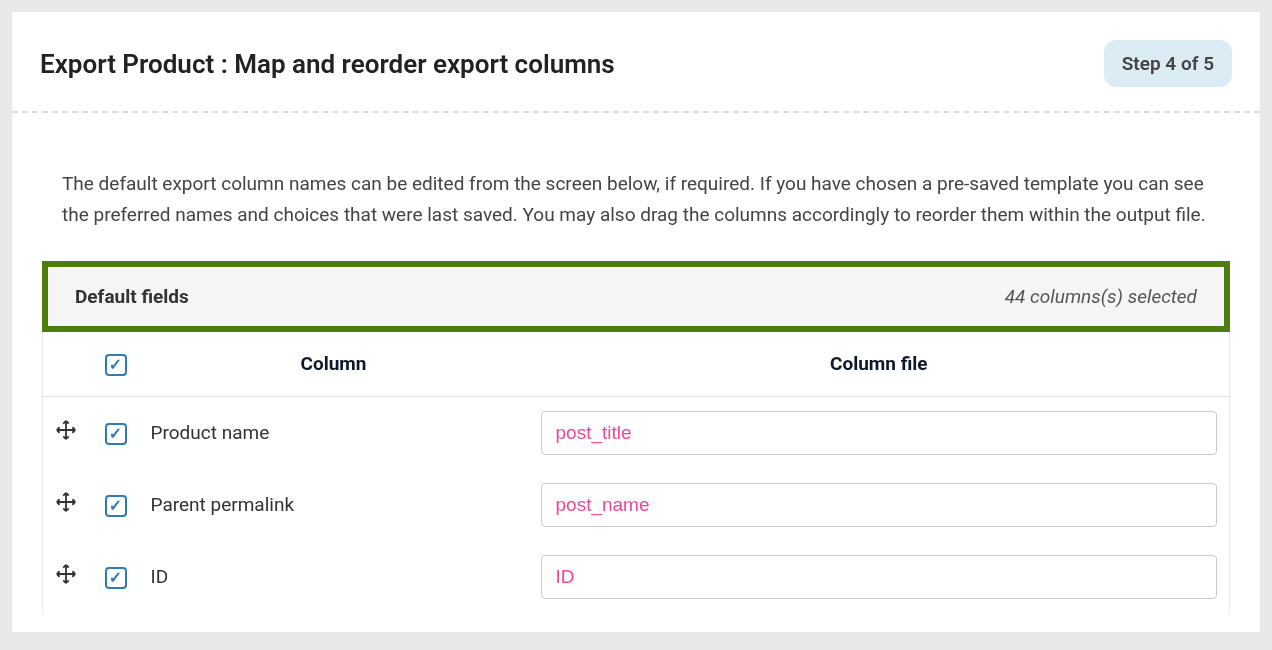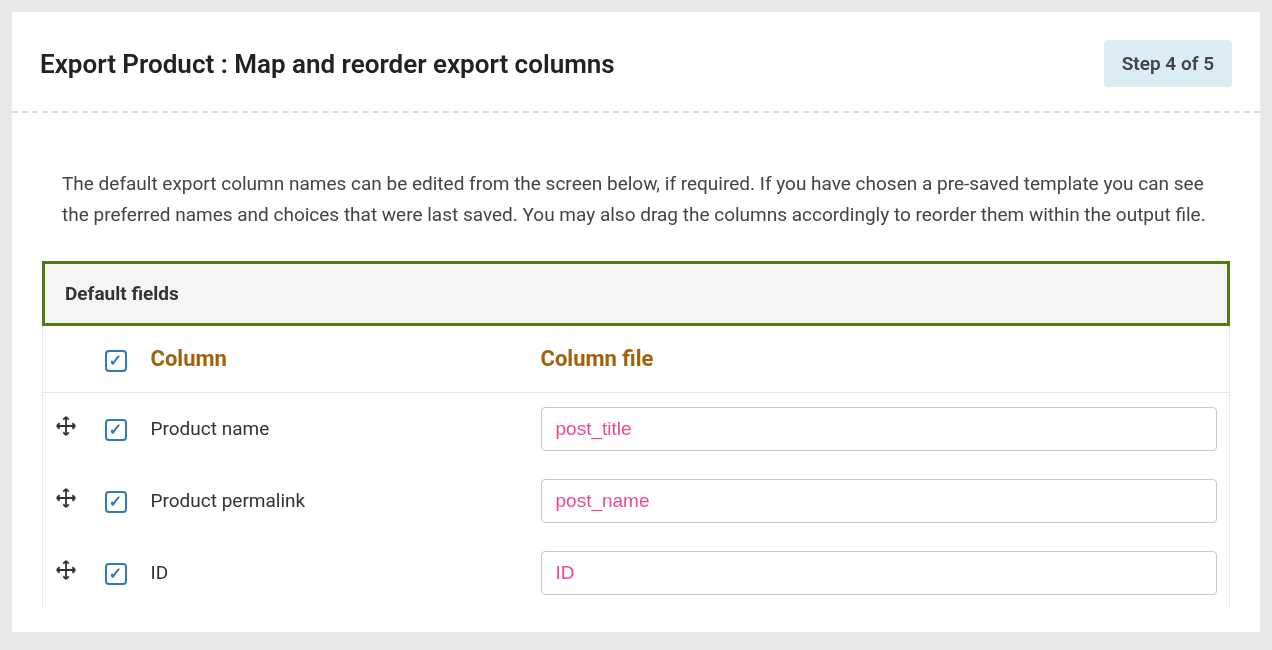--- a/index.html
+++ b/index.html
@@ -28,61 +28,61 @@
       font-size: 26px;
       font-weight: 600;
       color: #222;
     }
     .step-badge {
       background: #dcecf5;
       color: #444;
       font-size: 19px;
       font-weight: 600;
       padding: 12px 18px;
-      border-radius: 4px;
+      border-radius: 12px;
     }
     .description {
       padding: 55px 30px 30px 30px;
       font-size: 19px;
       line-height: 1.65;
       color: #444;
       margin-left: 20px;
     }
     .fields-wrap {
       margin: 0 30px;
     }
     .fields-header {
       display: flex;
       justify-content: space-between;
       align-items: center;
       background: #f5f5f5;
-      border: 3px solid #4d7c0f;
-      padding: 18px 20px;
+      border: 6px solid #4d7c0f;
+      padding: 18px 27px;
     }
     .fields-header-title {
       font-size: 19px;
       font-weight: 700;
       color: #333;
     }
     .fields-header-count {
       font-size: 19px;
       font-style: italic;
       color: #555;
     }
     table {
       width: 100%;
       border-collapse: collapse;
       border-left: 1px solid #e5e5e5;
       border-right: 1px solid #e5e5e5;
     }
     thead th {
-      text-align: left;
-      font-size: 22px;
+      text-align: center;
+      font-size: 19px;
       font-weight: 700;
-      color: #a16207;
+      color: #0f172a;
       padding: 20px 12px;
       border-bottom: 1px solid #e5e5e5;
     }
     th.col-drag { width: 50px; }
     th.col-check { width: 44px; }
     th.col-label { width: 390px; }
     tbody td {
       padding: 14px 12px;
       font-size: 19px;
       color: #333;
@@ -130,20 +130,21 @@
   <div class="header">
     <h1>Export Product : Map and reorder export columns</h1>
     <div class="step-badge">Step 4 of 5</div>
   </div>
 
   <p class="description">The default export column names can be edited from the screen below, if required. If you have chosen a pre-saved template you can see the preferred names and choices that were last saved. You may also drag the columns accordingly to reorder them within the output file.</p>
 
   <div class="fields-wrap">
     <div class="fields-header">
       <span class="fields-header-title">Default fields</span>
+      <span class="fields-header-count">44 columns(s) selected</span>
     </div>
 
     <table>
       <thead>
         <tr>
           <th class="col-drag"></th>
           <th class="col-check">
             <span class="checkbox checked"></span>
           </th>
           <th class="col-label">Column</th>
@@ -161,21 +162,21 @@
             <td>Product name</td>
             <td><input class="name-input" type="text" value="post_title" style=""></td>
           </tr>
           <tr>
             <td><span class="drag-handle">
                 <svg width="22" height="22" viewBox="0 0 24 24" fill="none" stroke="currentColor" stroke-width="2">
                   <path d="M12 2 L9 5 M12 2 L15 5 M12 2 L12 22 M12 22 L9 19 M12 22 L15 19 M2 12 L5 9 M2 12 L5 15 M2 12 L22 12 M22 12 L19 9 M22 12 L19 15"></path>
                 </svg>
               </span></td>
             <td><span class="checkbox checked"></span></td>
-            <td>Product permalink</td>
+            <td>Parent permalink</td>
             <td><input class="name-input" type="text" value="post_name" style=""></td>
           </tr>
           <tr>
             <td><span class="drag-handle">
                 <svg width="22" height="22" viewBox="0 0 24 24" fill="none" stroke="currentColor" stroke-width="2">
                   <path d="M12 2 L9 5 M12 2 L15 5 M12 2 L12 22 M12 22 L9 19 M12 22 L15 19 M2 12 L5 9 M2 12 L5 15 M2 12 L22 12 M22 12 L19 9 M22 12 L19 15"></path>
                 </svg>
               </span></td>
             <td><span class="checkbox checked"></span></td>
             <td>ID</td>

